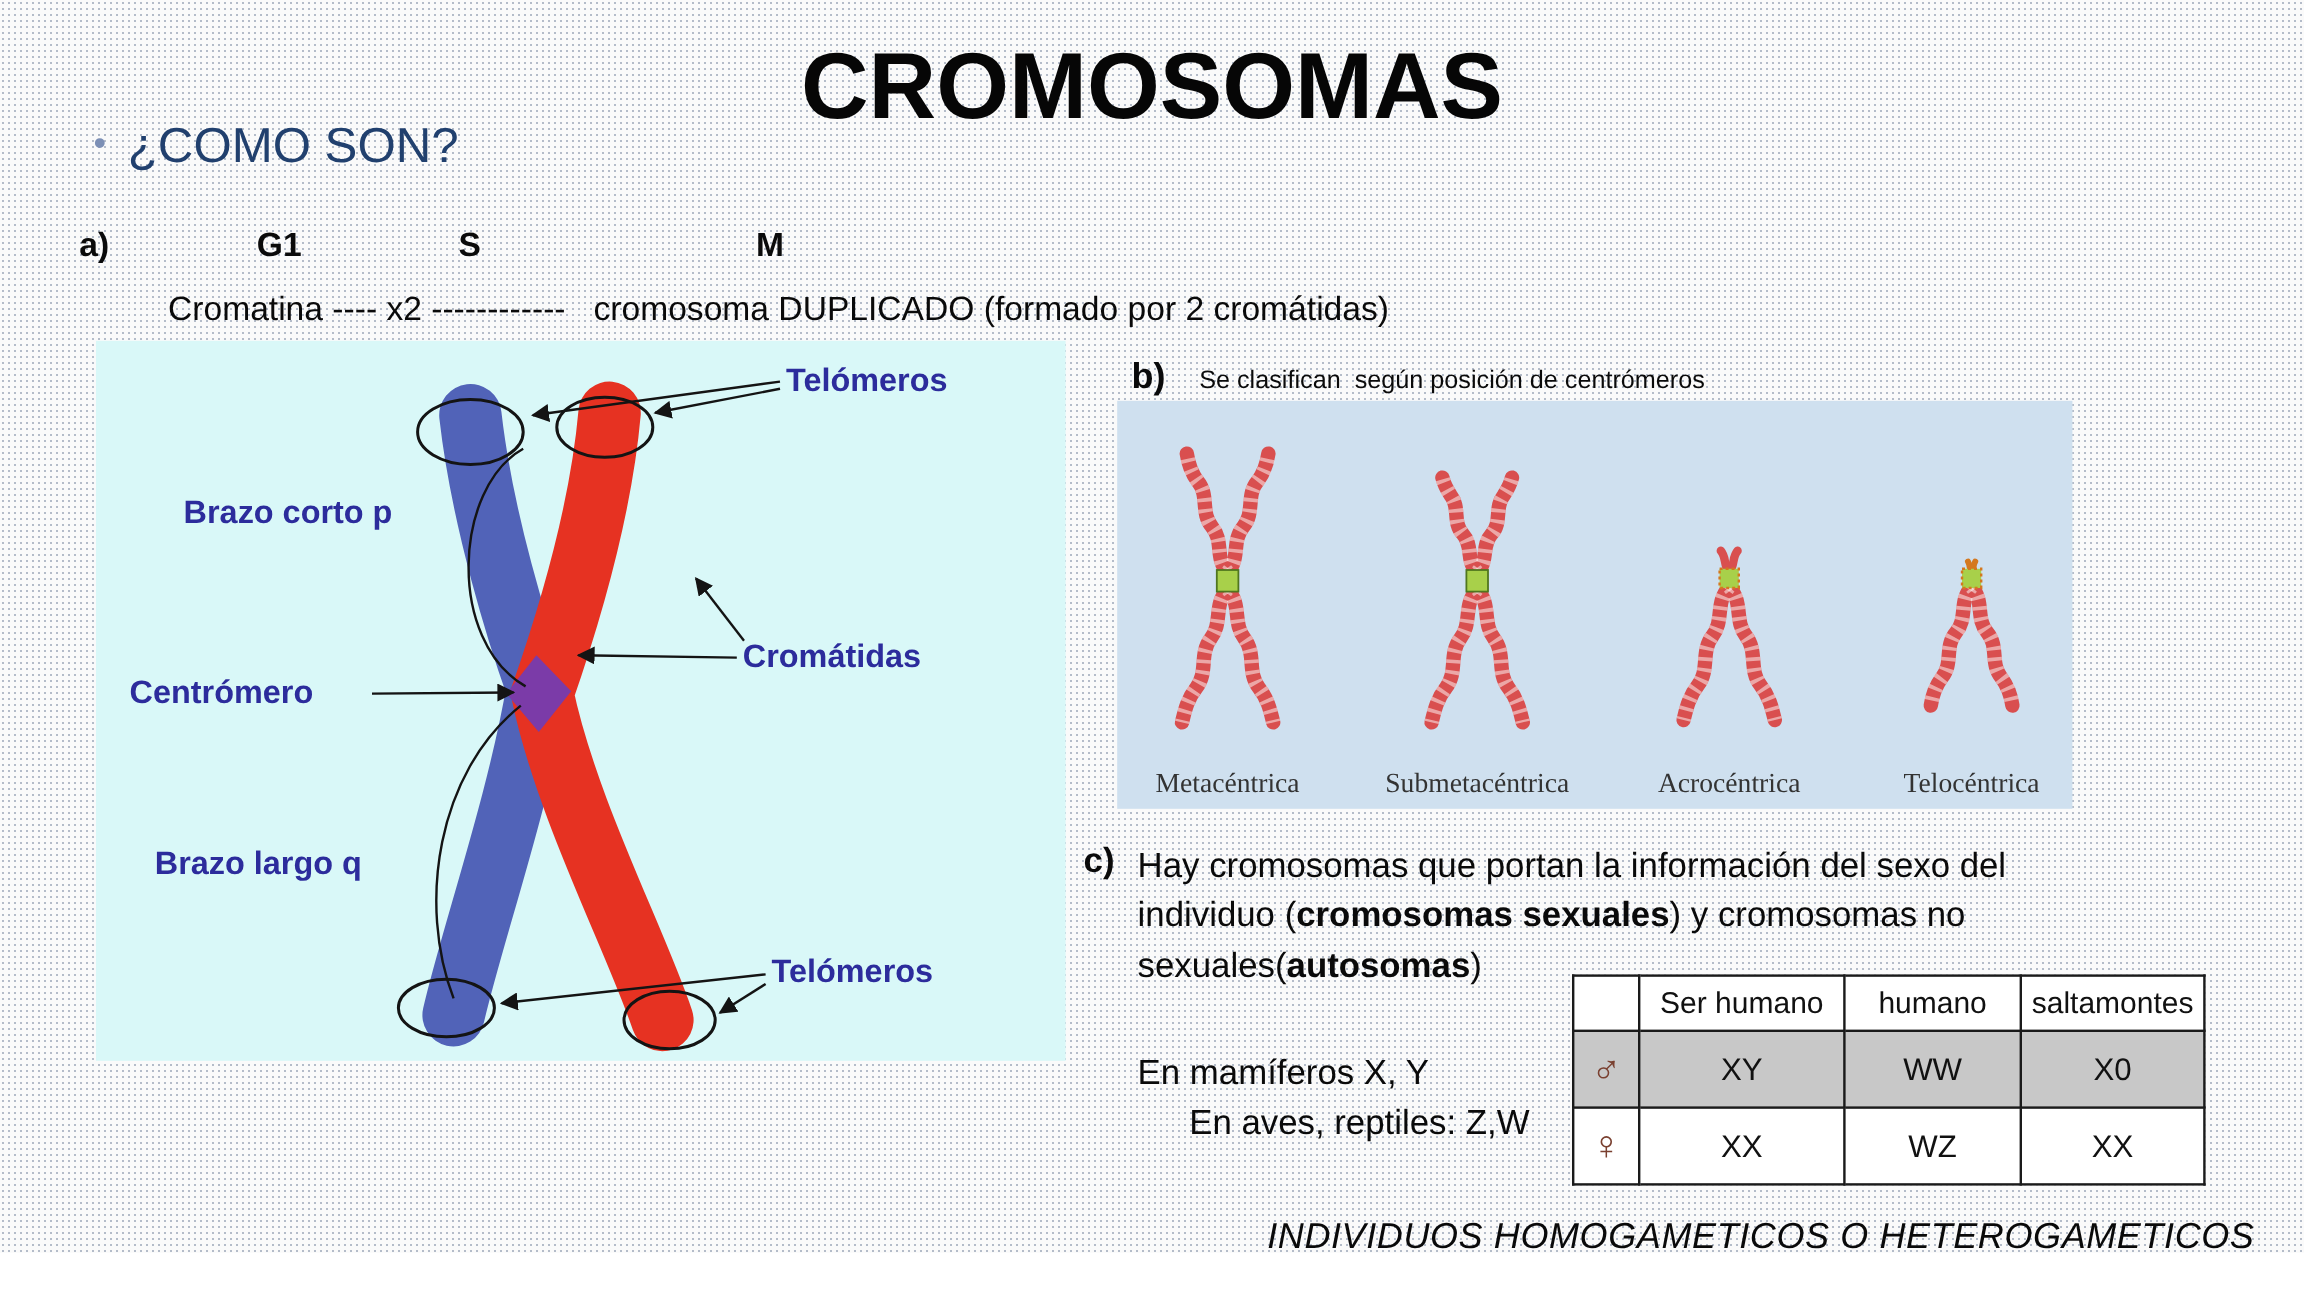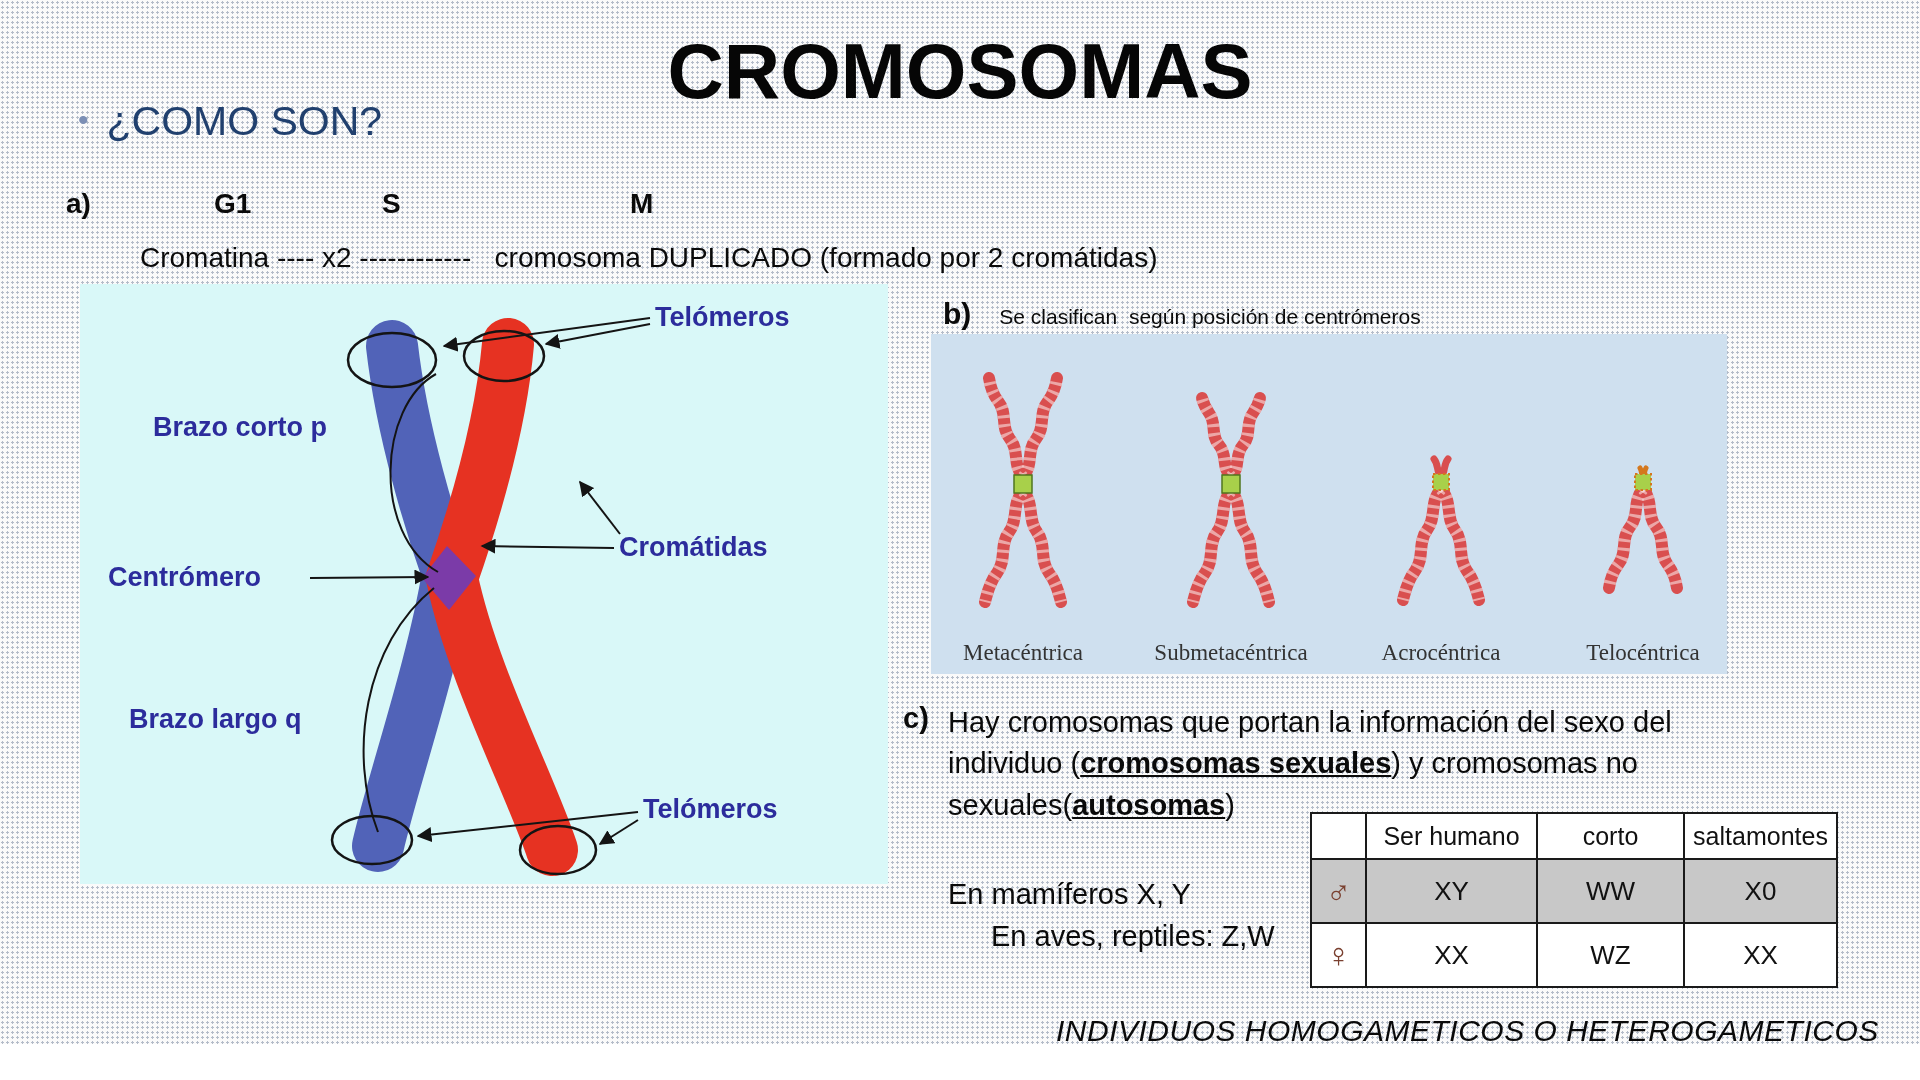--- a/index.html
+++ b/index.html
@@ -31,21 +31,21 @@
   .b-img svg{display:block;width:100%;height:100%;}
   .chrom-arms use{stroke:#d94f4f;stroke-width:12;fill:none;stroke-linecap:round;}
   .chrom-arms use.thin{stroke-width:7;}
   .chrom-arms use.nub{stroke-width:5;stroke:#d4781e;}
   .chrom-bands use{stroke:rgba(255,255,255,0.5);stroke-width:12;fill:none;stroke-dasharray:3 6;}
   .centro-solid{fill:#a8d04a;stroke:#50761f;stroke-width:1.5;}
   .centro-dash{fill:#a8d04a;stroke:#d4781e;stroke-width:2;stroke-dasharray:2.5 2.5;}
   .type-label{font-family:"Liberation Serif",serif;font-size:23px;fill:#333;}
   .c-lab{left:903px;top:702px;font-size:29px;font-weight:bold;color:#0a0a0a;}
   .c-para{left:948px;top:702px;width:800px;font-size:29px;line-height:1.43;color:#0a0a0a;}
-  .c-para b{font-weight:bold;text-decoration:underline;}
+  .c-para b{font-weight:bold;}
   .c-line1{left:948px;top:878px;font-size:29px;color:#0a0a0a;}
   .c-line2{left:948px;top:920px;font-size:29px;color:#0a0a0a;margin-left:43px;}
   table.sex{left:1310px;top:812px;position:absolute;border-collapse:collapse;table-layout:fixed;background:#fff;}
   table.sex td,table.sex th{border:2px solid #1a1a1a;text-align:center;padding:0;font-weight:normal;color:#111;}
   table.sex th{font-size:25px;height:44px;}
   table.sex td{font-size:26px;height:62px;}
   tr.male-row td{background:#c8c8c8;}
   .sym{font-size:34px;color:#7a4030;font-weight:bold;}
   .col0{width:55px;} .col1{width:171px;} .col2{width:147px;} .col3{width:153px;}
   .footer{left:1056px;top:1014px;font-size:30px;font-style:italic;color:#0a0a0a;letter-spacing:0.5px;}
@@ -201,21 +201,21 @@
     <colgroup>
         <col class="col0">
         <col class="col1">
         <col class="col2">
         <col class="col3">
       </colgroup>
     <tbody>
         <tr>
       <th></th>
       <th>Ser humano</th>
-      <th>corto</th>
+      <th>humano</th>
       <th>saltamontes</th>
     </tr>
     <tr class="male-row">
       <td><span class="sym">♂</span></td>
       <td>XY</td>
       <td>WW</td>
       <td>X0</td>
     </tr>
     <tr>
       <td><span class="sym">♀</span></td>

